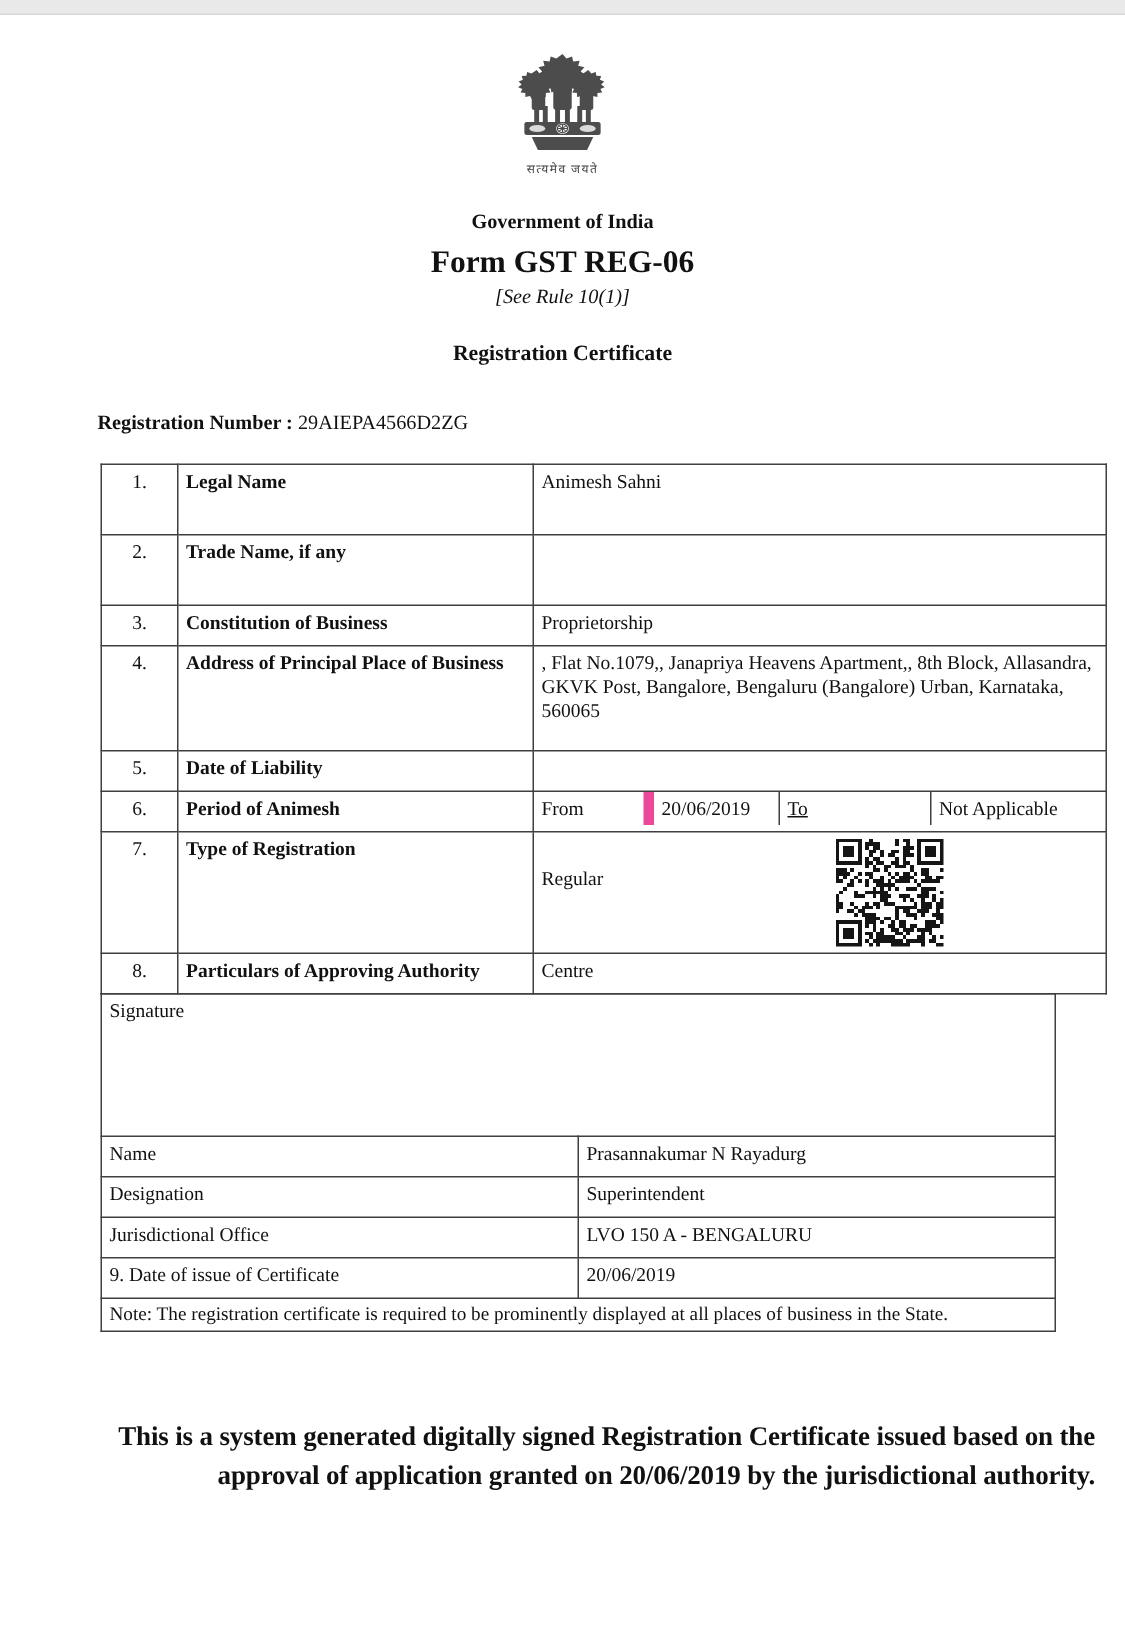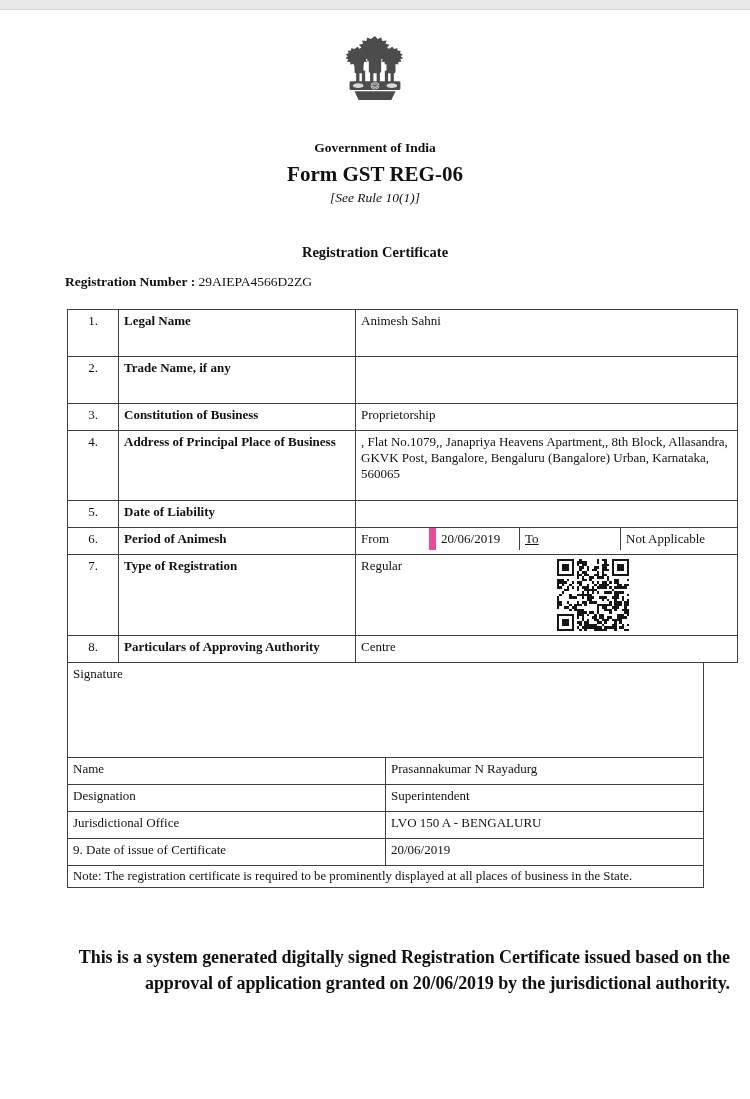--- a/index.html
+++ b/index.html
@@ -6,21 +6,21 @@
   .screen{position:relative;width:750px;height:1099px;background:#ffffff;overflow:hidden;
           font-family:"Liberation Serif","DejaVu Serif",serif;color:#111;}
   .top-strip{position:absolute;left:0;top:0;width:750px;height:9px;background:#e9e9e9;border-bottom:1px solid #d7d7d7;}
   .emblem-wrap{position:absolute;left:0;top:36px;width:750px;text-align:center;}
   .emblem-wrap svg{display:inline-block;}
   .motto{font-size:8px;color:#3f3f3f;margin-top:1px;letter-spacing:1px;}
   .h-center{position:absolute;left:0;width:750px;text-align:center;}
   .h-gov{top:140px;font-size:13.5px;font-weight:bold;}
   .h-form{top:162px;font-size:21px;font-weight:bold;}
   .h-rule{top:190px;font-size:13.5px;font-style:italic;}
-  .h-cert{top:244px;font-size:14.5px;font-weight:bold;}
+  .h-cert{top:228px;font-size:14.5px;font-weight:bold;}
   .regnum{position:absolute;left:65px;top:274px;font-size:13.5px;}
   .regnum .b{font-weight:bold;}
   .tables{position:absolute;left:67px;top:309px;width:637px;}
   table{border-collapse:collapse;width:637px;table-layout:fixed;font-size:13px;}
   td{border:1px solid #3f3f3f;vertical-align:top;padding:3px 5px;word-wrap:break-word;}
   .t2{margin-top:-1px;}
   .c-num{width:40px;text-align:center;}
   .c-label{width:226px;font-weight:bold;}
   .c-value{width:371px;}
   .r-tall{height:47px;}
@@ -28,21 +28,21 @@
   .r-addr{height:70px;}
   .r-type{height:81px;}
   .split-cell{padding:0;}
   .split{display:flex;width:100%;height:100%;}
   .split > div{padding:3px 5px;box-sizing:border-box;}
   .split .s1{width:80px;border-right:7px solid #ec4899;}
   .split .s2{width:84px;border-right:1px solid #3f3f3f;}
   .split .s3{width:101px;border-right:1px solid #3f3f3f;text-decoration:underline;}
   .split .s4{flex:1;}
   .type-cell{position:relative;}
-  .type-value{display:block;margin-top:0;}
+  .type-value{display:block;margin-top:20px;}
   .qr{position:absolute;top:4px;right:108px;width:72px;height:72px;}
   .sig-row{height:95px;margin-left:26px;}
   .t2 .c-label2{width:213px;font-weight:normal;}
   .t2 .c-value2{width:424px;}
   .r-officer{height:27px;}
   .note-row{height:22px;font-size:12.8px;}
   .footer{position:absolute;left:30px;top:944px;width:700px;font-size:18px;font-weight:bold;line-height:26px;letter-spacing:-0.1px;text-align:right;}
 </style>
 </head>
 <body>
@@ -73,20 +73,21 @@
       <g stroke="#4c4c4c" stroke-width="1" fill="none">
         <circle cx="50" cy="74.5" r="4.2"></circle>
         <line x1="50" y1="70.3" x2="50" y2="78.7"></line>
         <line x1="45.8" y1="74.5" x2="54.2" y2="74.5"></line>
         <line x1="47" y1="71.5" x2="53" y2="77.5"></line>
         <line x1="53" y1="71.5" x2="47" y2="77.5"></line>
       </g>
       <ellipse cx="29.5" cy="74.5" rx="6.5" ry="3.6" fill="#d9d9d9"></ellipse>
       <ellipse cx="70.5" cy="74.5" rx="6.5" ry="3.6" fill="#d9d9d9"></ellipse>
     </svg>
+    <div class="motto">सत्यमेव जयते</div>
   </div>
 
   <div class="h-center h-gov">Government of India</div>
   <div class="h-center h-form">Form GST REG-06</div>
   <div class="h-center h-rule">[See Rule 10(1)]</div>
   <div class="h-center h-cert">Registration Certificate</div>
 
   <div class="regnum">
     <span class="b">Registration Number :</span>
     <span>29AIEPA4566D2ZG</span>

